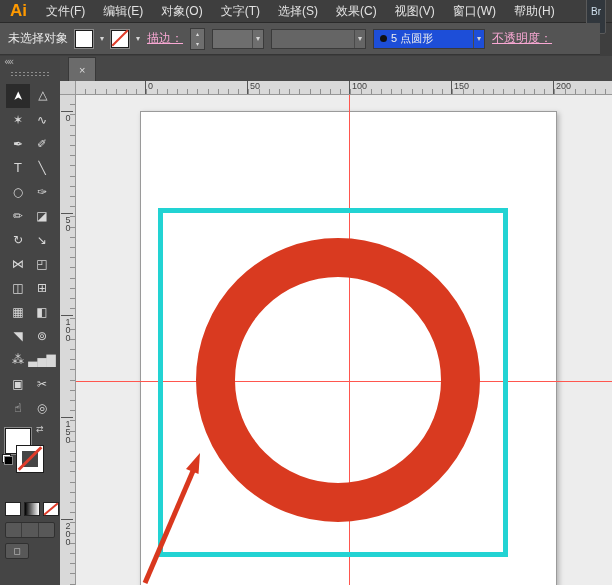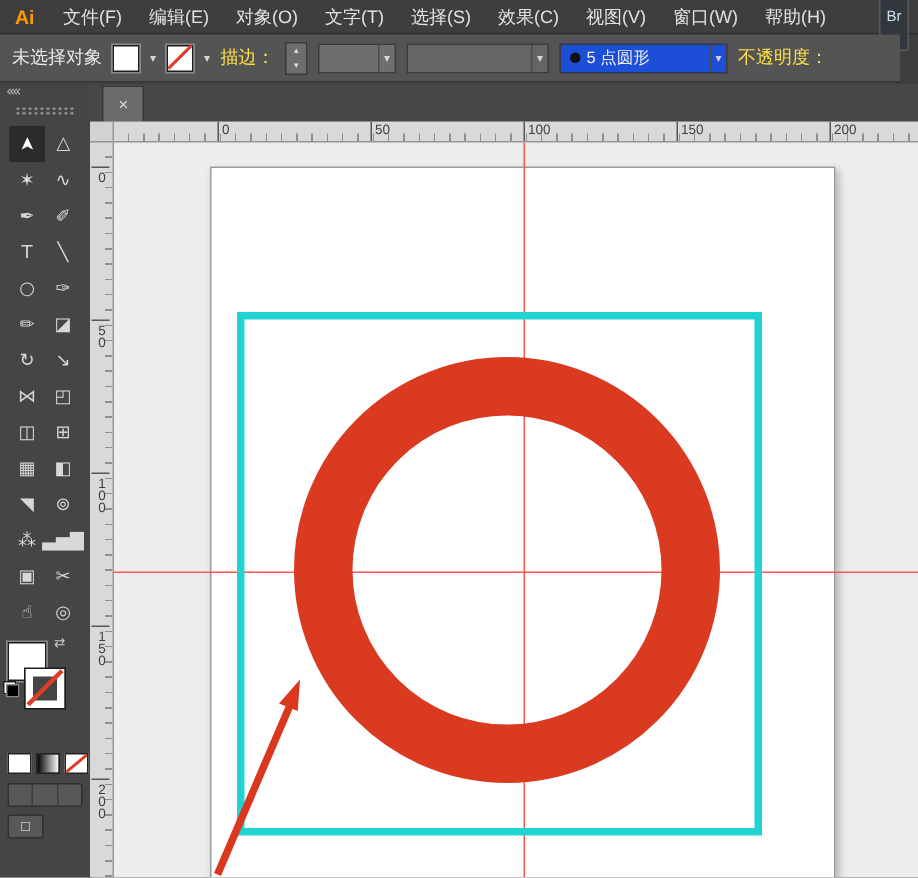--- a/index.html
+++ b/index.html
@@ -6,35 +6,35 @@
   body{
     width:612px;height:585px;overflow:hidden;
     font-family:"Liberation Sans","DejaVu Sans",sans-serif;
     background:#3e3e3e;
   }
   .app{position:relative;width:612px;height:585px;}
 
   
   .menubar{position:absolute;top:0;left:0;right:0;height:22px;background:#3e3e3e;
     border-bottom:1px solid #2a2a2a;display:flex;align-items:center;color:#e2e2e2;font-size:12px;}
-  .logo{color:#ff9a00;font-weight:bold;font-size:13px;padding:0 10px;}
+  .logo{color:#ff9a00;font-weight:bold;font-size:17px;padding:0 10px;}
   .menu-item{padding:0 9px;cursor:default;}
   .bridge{margin-left:auto;margin-right:6px;background:#31373d;border:1px solid #5a5a5a;
     color:#cfe0ee;font-size:10px;padding:16px 4px;border-radius:2px;}
 
   
   .controlbar{position:absolute;top:23px;left:0;right:12px;height:32px;background:#545454;
     border-bottom:1px solid #353535;display:flex;align-items:center;gap:7px;padding:0 8px;
     box-sizing:border-box;color:#e8e8e8;font-size:12px;}
   .cb-swatch{width:16px;height:16px;background:#fff;border:1px solid #1c1c1c;
     box-shadow:0 0 0 1px #8a8a8a;position:relative;display:inline-block;}
   .cb-swatch.none::after{content:"";position:absolute;left:-3px;top:6px;width:22px;height:2px;
     background:#e03c2a;transform:rotate(-45deg);}
   .caret{font-size:8px;color:#d5d5d5;}
-  .link{color:#fde047;}
+  .link{color:#f9a8d4;text-decoration:underline;}
   .stepper{width:13px;height:20px;display:inline-flex;flex-direction:column;background:#6e6e6e;
     border:1px solid #3a3a3a;}
   .stepper span{flex:1;display:flex;align-items:center;justify-content:center;font-size:6px;color:#ddd;}
   .dd{height:20px;background:#6e6e6e;border:1px solid #3a3a3a;display:inline-flex;
     align-items:center;justify-content:flex-end;box-sizing:border-box;}
   .dd .caret{border-left:1px solid #4a4a4a;align-self:stretch;display:flex;align-items:center;padding:0 3px;}
   .dd-weight{width:52px;}
   .dd-profile{width:95px;background:#656565;}
   .dd-brush{width:112px;background:#1d4ed8;justify-content:space-between;}
   .dd-brush .bname{flex:1;padding-left:4px;font-size:11px;color:#efefef;}

